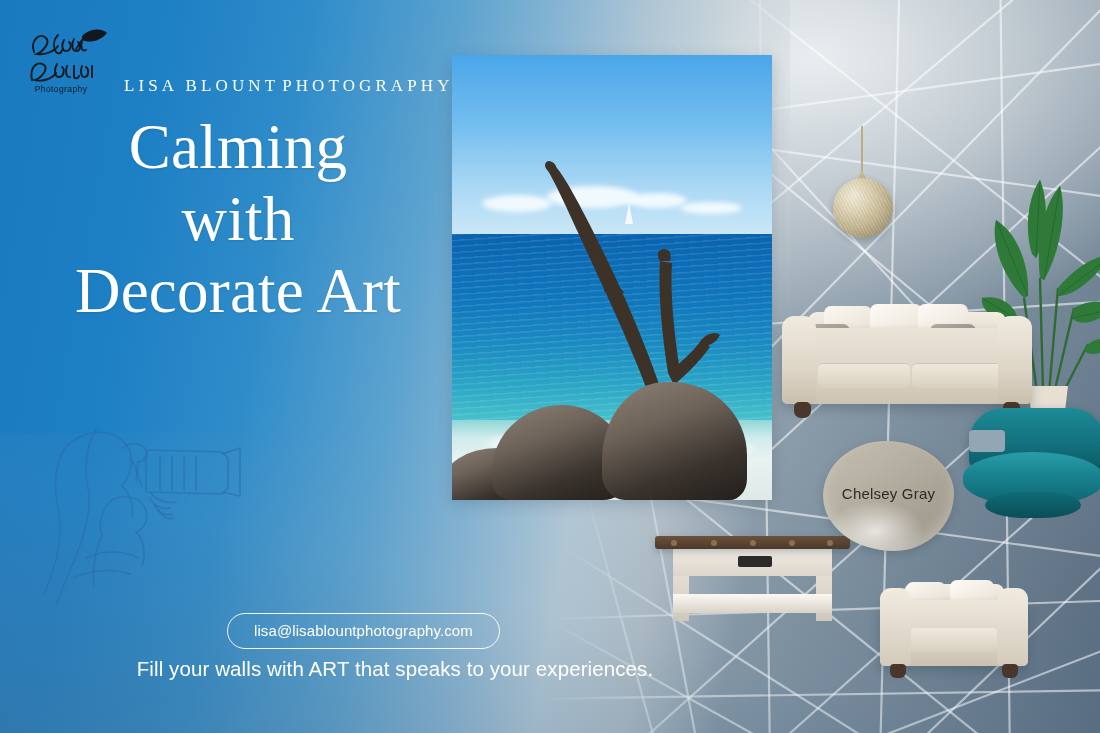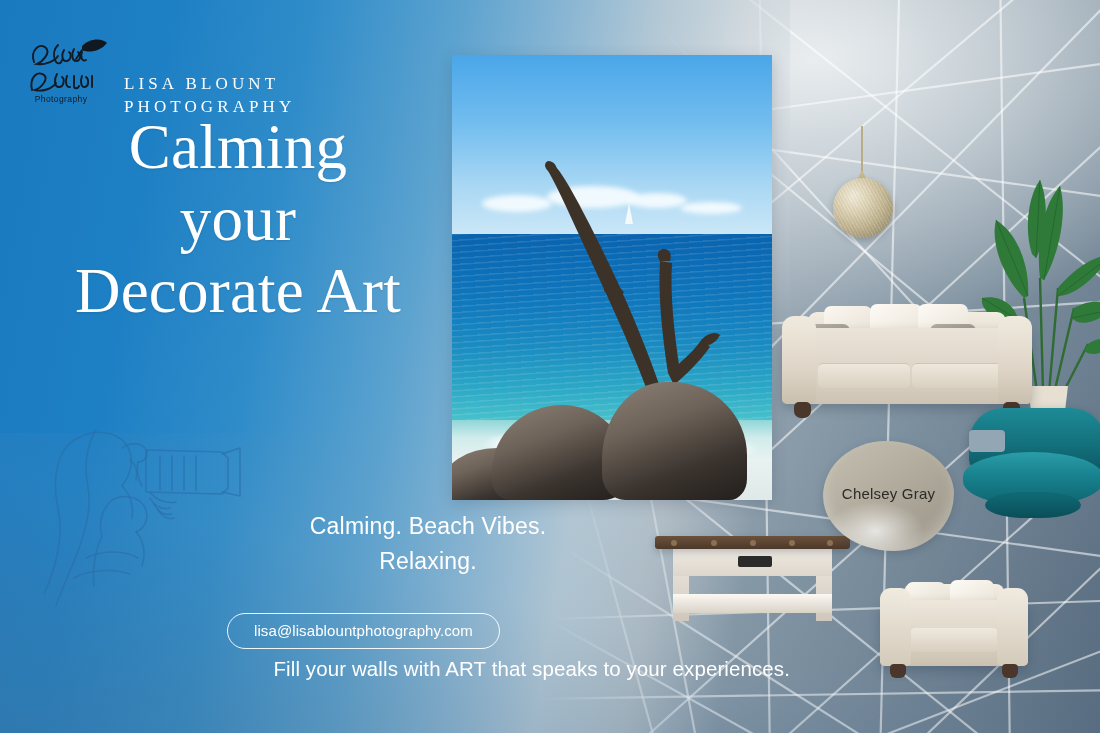--- a/index.html
+++ b/index.html
@@ -36,21 +36,21 @@
     position:absolute; left:0; bottom:0; width:1100px; height:300px;
     background:linear-gradient(15deg, rgba(74,112,145,0.40) 0%, rgba(120,150,175,0.10) 45%, rgba(255,255,255,0) 70%);
     pointer-events:none;
   }
 
   .geo { position:absolute; inset:0; }
 
   
   .logo-block { position:absolute; left:24px; top:22px; display:flex; align-items:center; gap:14px; }
   .logo-mark { width:86px; height:76px; position:relative; }
-  .brand-lines { display:flex; flex-direction:column; gap:3px; padding-top:4px;margin-top:48px; }
+  .brand-lines { display:flex; flex-direction:row; gap:3px; padding-top:4px;margin-top:48px; }
   .brand-lines div {
     color:#ffffff; font-family:"Liberation Serif", serif;
     font-size:17px; letter-spacing:4.1px; font-weight:400; white-space:nowrap;
   }
 
   
   .headline {
     position:absolute; left:28px; top:112px; width:420px;
     text-align:center; color:#ffffff;
     font-family:"Liberation Serif", serif;
@@ -119,21 +119,21 @@
     padding:8px 26px 9px;
     border:1.3px solid rgba(255,255,255,0.92);
     border-radius:22px;
     color:#ffffff; font-size:15px; letter-spacing:.1px;
     white-space:nowrap;
     text-align:right;
   }
 
   .footer-line {
     position:absolute; left:0px; top:657px; width:790px;
-    text-align:right; color:#ffffff;
+    text-align:center; color:#ffffff;
     font-size:20.5px; font-weight:400; letter-spacing:.1px; white-space:nowrap;
   }
 
   
   .swatch {
     position:absolute; left:823px; top:441px; width:131px; height:110px;
     background:
       radial-gradient(ellipse 60% 44% at 40% 82%, rgba(255,255,255,0.72) 0%, rgba(255,255,255,0) 62%),
       linear-gradient(145deg,#c4bfb1 0%, #b9b3a5 30%, #aaa496 62%, #9b9588 100%);
     border-radius:48% 52% 46% 54% / 50% 48% 52% 50%;
@@ -282,21 +282,21 @@
       </svg>
     </div>
     <div class="brand-lines">
       <div>LISA BLOUNT</div>
       <div>PHOTOGRAPHY</div>
     </div>
   </div>
 
   <div class="headline">
     <span>Calming</span>
-    <span>your</span>
+    <span>with</span>
     <span>Decorate Art</span>
   </div>
 
   <svg class="line-art" viewBox="0 0 230 205">
     <g fill="none" stroke="#2a6ea8" stroke-opacity="0.62" stroke-width="1.6" stroke-linecap="round" stroke-linejoin="round">
       <path d="M52 30 C30 40 26 72 32 100 C38 128 30 160 18 186"></path>
       <path d="M52 30 C74 18 98 26 104 44 C108 58 102 70 96 78"></path>
       <path d="M96 78 C104 86 108 98 106 110"></path>
       <path d="M70 22 C60 38 58 60 62 80 C66 100 58 130 46 158 C40 172 34 186 30 198"></path>
       <path d="M96 40 C104 34 116 34 120 42 C123 48 118 54 112 54"></path>
@@ -339,24 +339,20 @@
         <path d="M216 318 C228 308 242 296 250 284 L258 292 C248 306 234 320 222 330 Z"></path>
         <path d="M250 284 C256 278 264 276 268 280 C264 288 256 292 250 290 Z"></path>
       </g>
     </svg>
 
     <div class="rock rock-c"></div>
     <div class="rock rock-a"></div>
     <div class="rock rock-b"></div>
   </div>
 
-  <div class="vibes">
-    <span>Calming. Beach Vibes.</span>
-    <span>Relaxing.</span>
-  </div>
 
   <div class="email-pill">
     <span>lisa@lisablountphotography.com</span>
   </div>
 
   <div class="footer-line">Fill your walls with ART that speaks to your experiences.</div>
 
   <div class="pendant">
     <div class="cord"></div>
     <div class="cap"></div>

